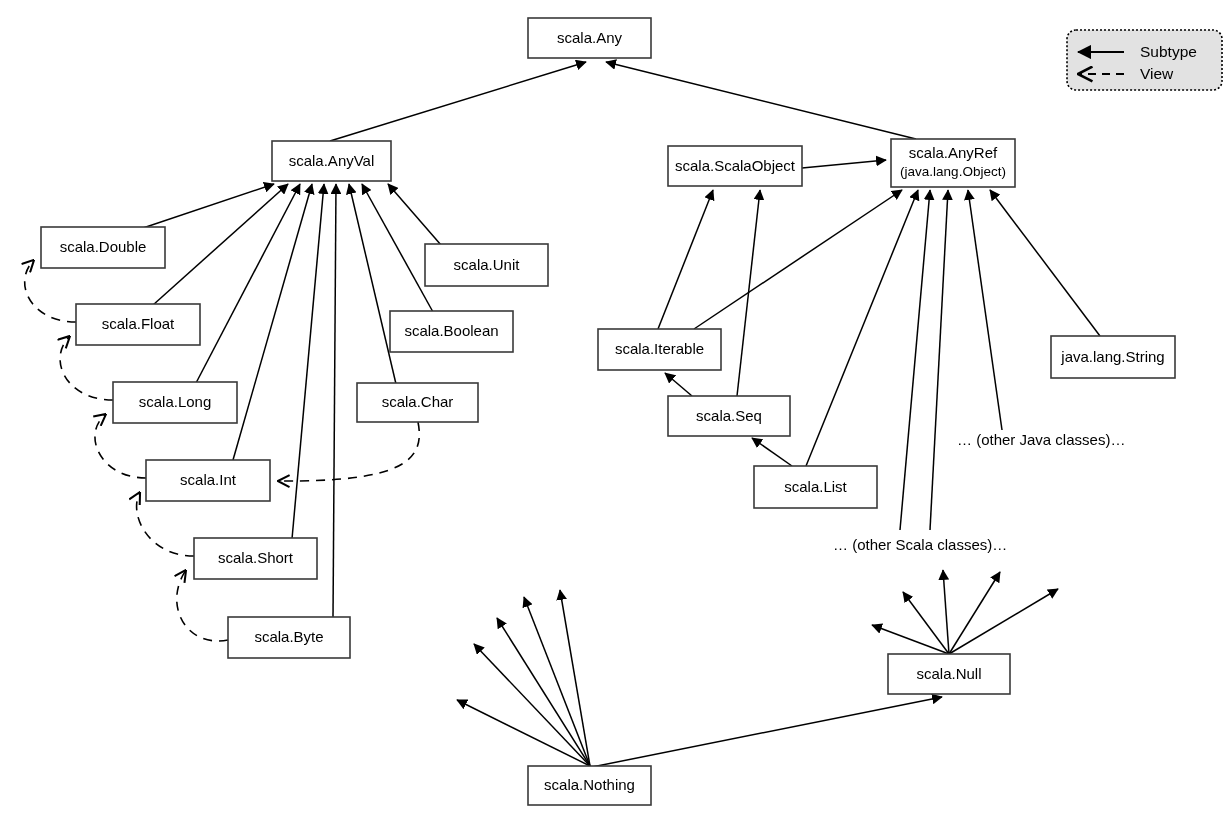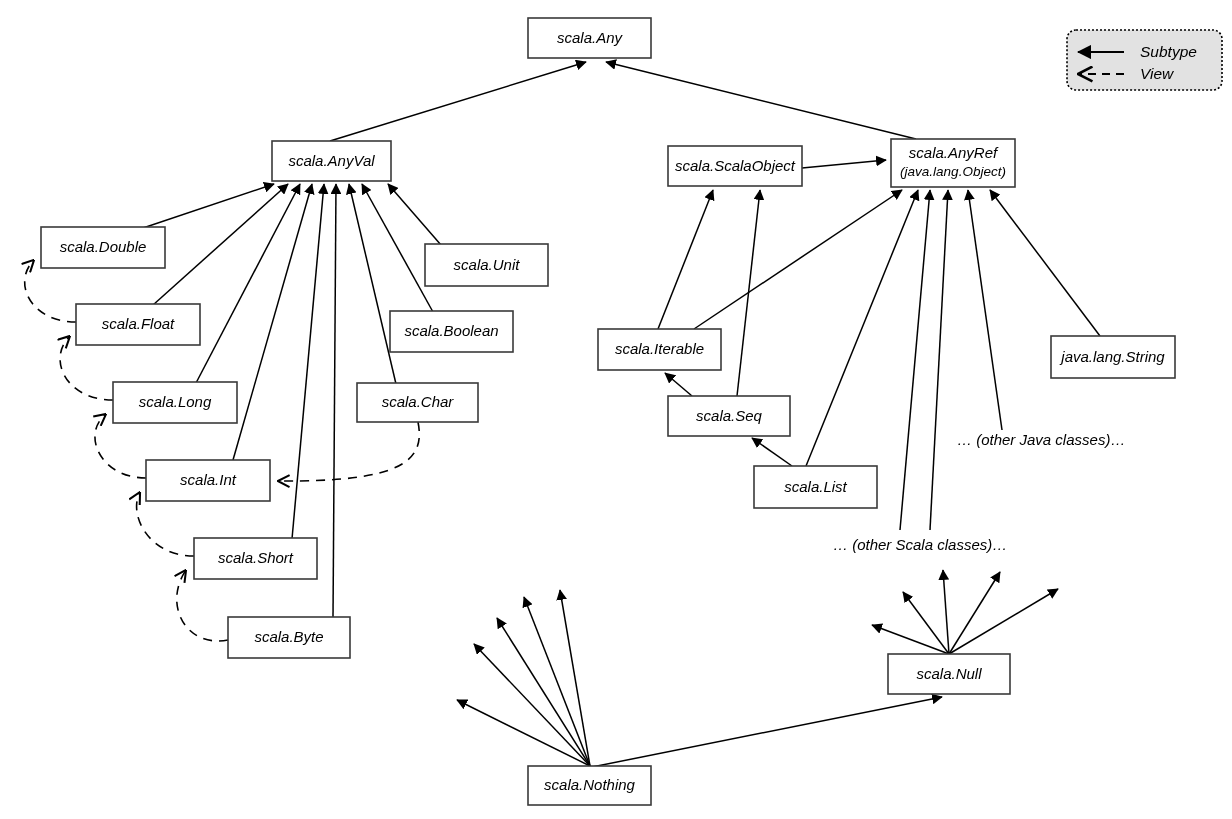--- a/index.html
+++ b/index.html
@@ -11,21 +11,20 @@
     width: 1232px;
     height: 819px;
     font-family: "Liberation Sans", sans-serif;
     overflow: hidden;
   }
   #diagram-root {
     position: relative;
     width: 1232px;
     height: 592px;
     background: #ffffff;
-    font-style: italic;
   }
   svg.canvas {
     position: absolute;
     top: 0;
     left: 0;
     width: 1232px;
     height: 819px;
   }
   .node-rect {
     fill: #ffffff;

